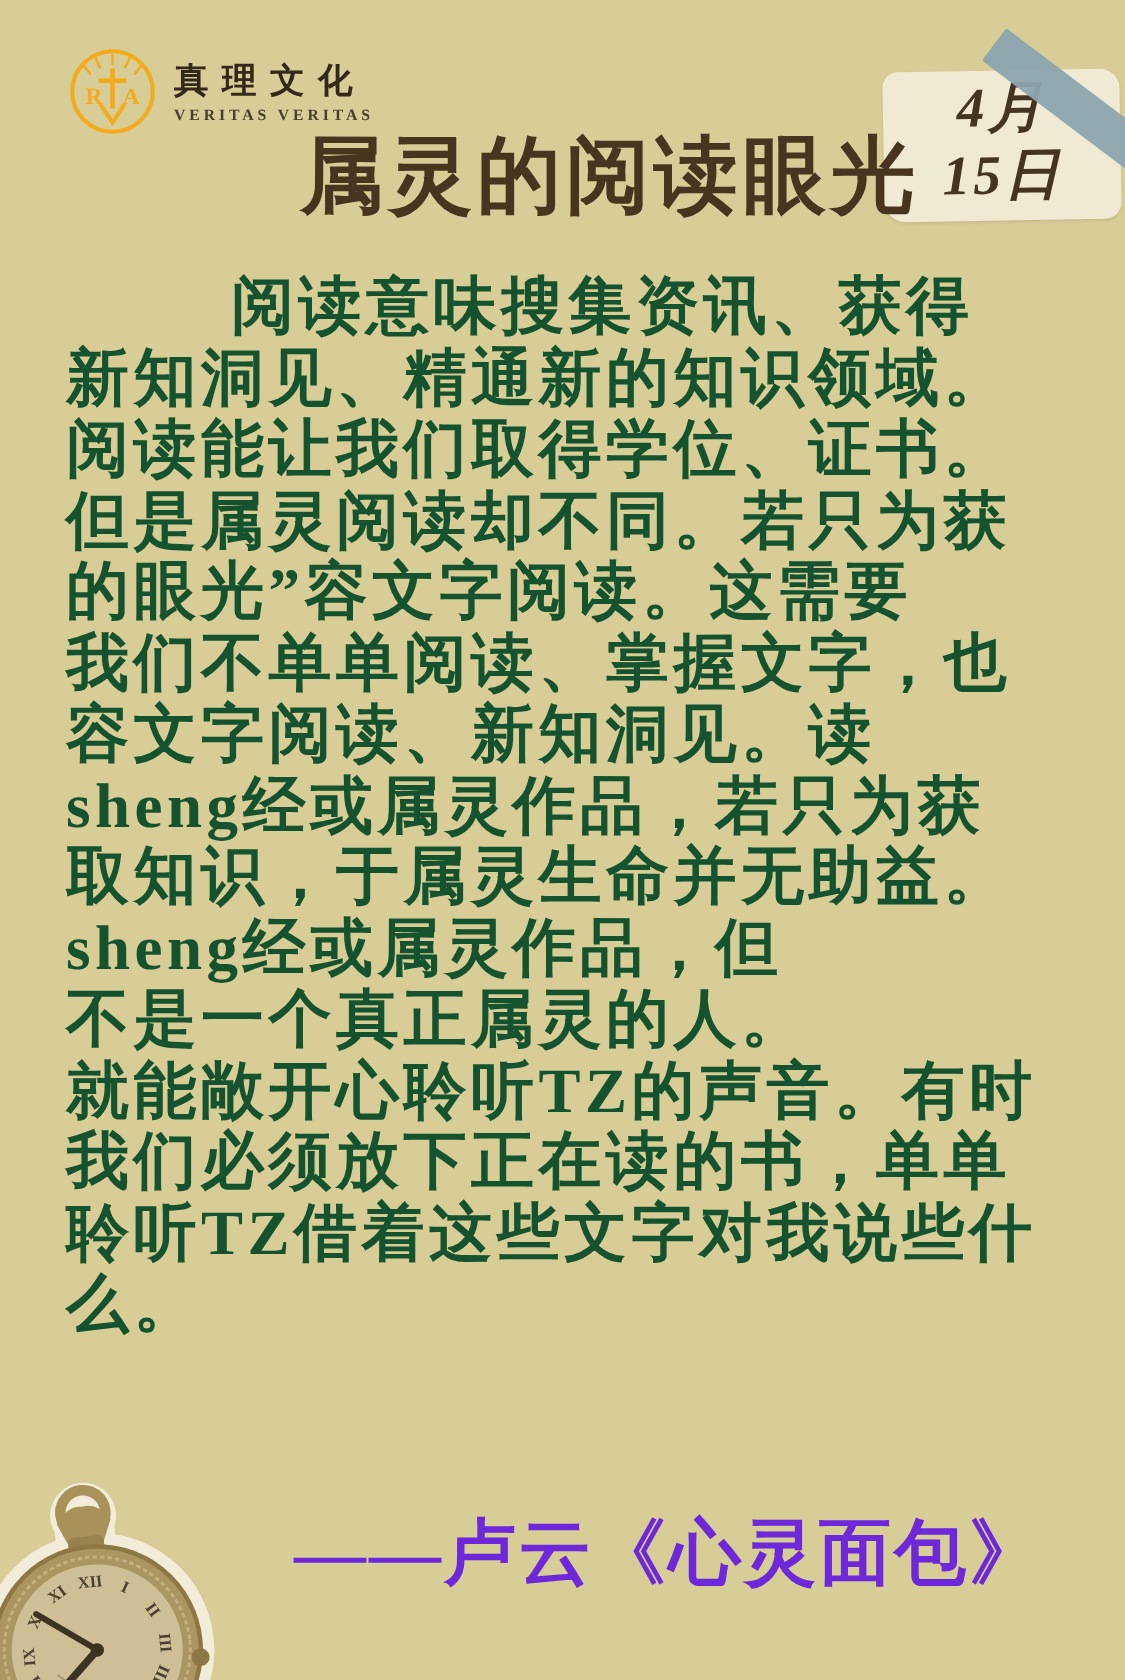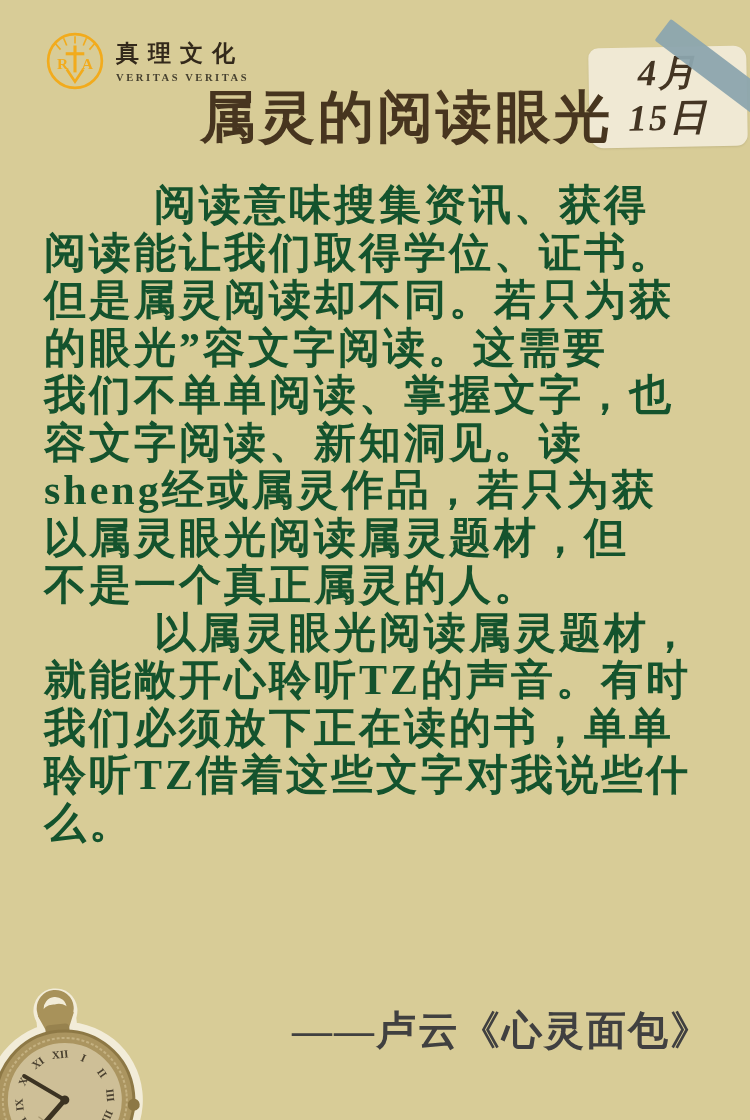--- a/index.html
+++ b/index.html
@@ -43,23 +43,23 @@
   }
   
   .body-text{position:absolute;left:44px;top:182px;width:700px;}
   .line{
     font-size:42px;line-height:47.5px;font-weight:bold;
     color:#14532d;letter-spacing:3px;white-space:nowrap;
   }
   .indent{padding-left:110px;}
   
   .attribution{
-    position:absolute;right:38px;top:1003px;
-    font-size:40px;font-weight:bold;letter-spacing:2px;
-    color:#404040;white-space:nowrap;
+    position:absolute;right:54px;top:1003px;
+    font-size:48px;font-weight:bold;letter-spacing:2px;
+    color:#6d28d9;white-space:nowrap;
   }
   
   .watch{position:absolute;left:-24px;top:980px;}
   .numeral{font-family:"Liberation Serif","DejaVu Serif",serif;font-size:11px;font-weight:bold;fill:#4a4130;}
 </style>
 </head>
 <body>
 
 <div class="poster">
 
@@ -93,29 +93,30 @@
   <div class="date-note">
     <div class="date-month">4月</div>
     <div class="date-day">15日</div>
   </div>
   <div class="tape"></div>
 
   <div class="page-title">属灵的阅读眼光</div>
 
   <div class="body-text">
     <div class="line indent">阅读意味搜集资讯、获得</div>
+    <div class="line">新知洞见、精通新的知识领域。</div>
     <div class="line">阅读能让我们取得学位、证书。</div>
     <div class="line">但是属灵阅读却不同。若只为获</div>
     <div class="line">的眼光”容文字阅读。这需要</div>
     <div class="line">我们不单单阅读、掌握文字，也</div>
     <div class="line">容文字阅读、新知洞见。读</div>
     <div class="line">sheng经或属灵作品，若只为获</div>
-    <div class="line">以属灵眼光阅读属灵题材，但</div>
+    <div class="line">取知识，于属灵生命并无助益。</div>
+    <div class="line">sheng经或属灵作品，但</div>
     <div class="line">不是一个真正属灵的人。</div>
-    <div class="line indent">以属灵眼光阅读属灵题材，</div>
     <div class="line">就能敞开心聆听TZ的声音。有时</div>
     <div class="line">我们必须放下正在读的书，单单</div>
     <div class="line">聆听TZ借着这些文字对我说些什</div>
     <div class="line">么。</div>
   </div>
 
   <div class="attribution">——卢云《心灵面包》</div>
 
   <svg class="watch" width="176" height="200" viewBox="0 0 176 200">
     <g transform="rotate(-6 88 112)">

